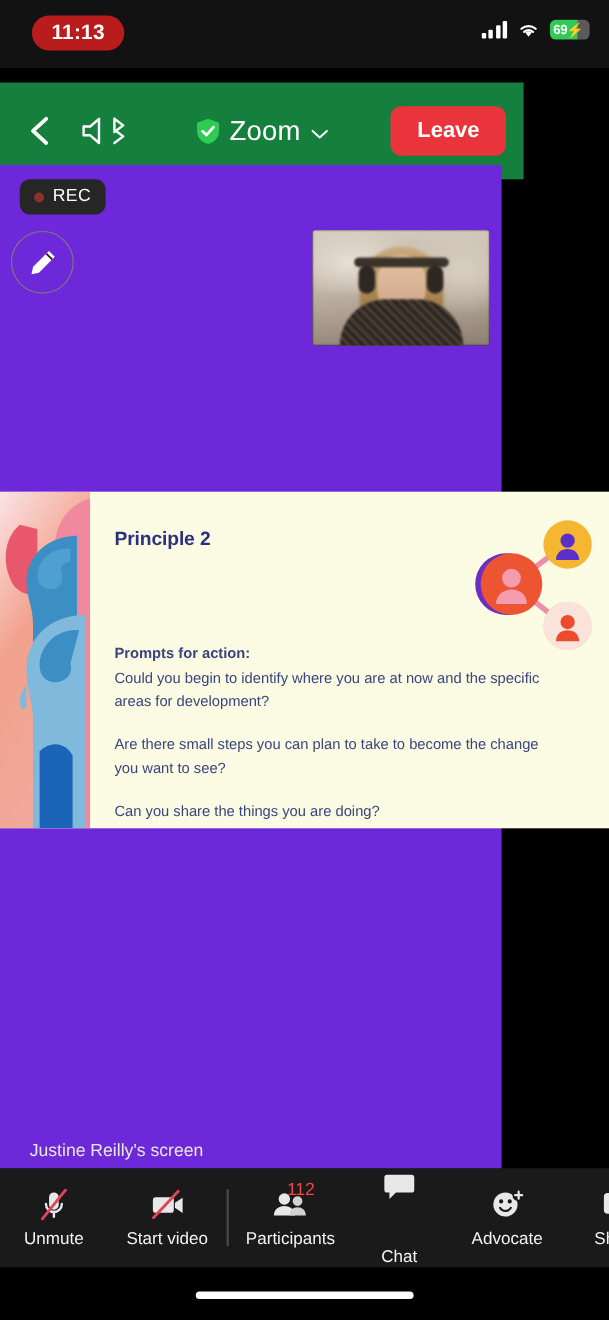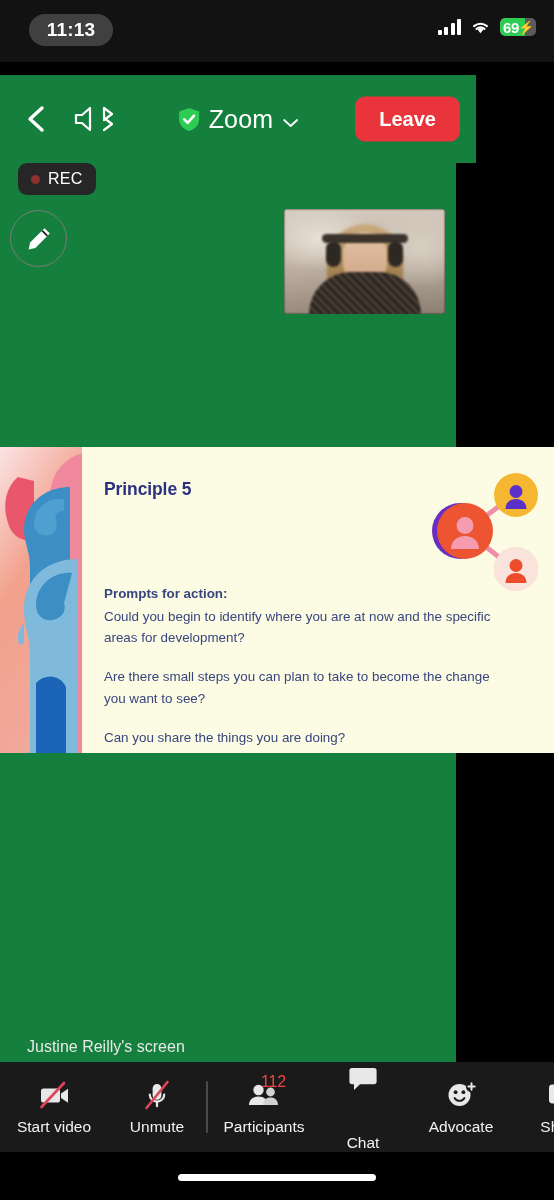--- a/index.html
+++ b/index.html
@@ -13,21 +13,21 @@
   .phone { position:relative; width:554px; height:1200px; background:#000; }
 
   
   .statusbar {
     position:absolute; top:0; left:0; width:554px; height:62px;
     background:#121212;
   }
   .time-pill {
     position:absolute; left:29px; top:14px;
     width:84px; height:32px; border-radius:16px;
-    background:#404040;
+    background:#b91c1c;
     color:#fff; font-size:19px; font-weight:600;
     display:flex; align-items:center; justify-content:center;
     letter-spacing:.2px;
   }
   .status-right {
     position:absolute; right:18px; top:18px;
     display:flex; align-items:center; gap:9px;
   }
   .sig { display:flex; align-items:flex-end; gap:2.5px; height:16px; }
   .sig i { display:block; width:4px; background:#fff; border-radius:1px; }
@@ -40,21 +40,21 @@
     position:relative; width:36px; height:18px;
     border-radius:5px; background:#5a5a5a; overflow:hidden;
     display:flex; align-items:center;
   }
   .batt-fill {
     position:absolute; left:0; top:0; bottom:0; width:69%;
     background:#2ECC54; border-radius:5px 0 0 5px;
   }
   .batt-num {
     position:relative; z-index:2; color:#fff;
-    font-size:15px; font-weight:700; padding-left:3px;
+    font-size:12px; font-weight:700; padding-left:3px;
     letter-spacing:-.3px;
   }
   .batt-bolt {
     position:relative; z-index:2; color:#fff; font-size:13px;
     margin-left:-1px; line-height:1;
   }
 
   
   .navbar {
     position:absolute; top:75px; left:0; width:476px; height:88px;
@@ -72,21 +72,21 @@
   .chev-d { width:16px; height:10px; flex:none; margin-left:1px; }
   .leave-btn {
     position:absolute; right:16px; top:50%; transform:translateY(-50%);
     background:#E8343A; color:#fff;
     font-size:20px; font-weight:700;
     padding:11px 24px; border-radius:10px; border:none;
     cursor:pointer; font-family:inherit;
   }
 
   
-  .stage { position:absolute; top:150px; left:0; width:456px; height:920px; background:#15803d;padding-left:20px; }
+  .stage { position:absolute; top:150px; left:0; width:456px; height:920px; background:#6d28d9;padding-left:20px; }
 
   .rec-badge {
     position:absolute; left:18px; top:13px;
     background:#262626; border-radius:9px;
     height:32px; padding:0 13px;
     display:flex; align-items:center; gap:8px;
     cursor:pointer;
   }
   .rec-dot { width:9px; height:9px; border-radius:50%; background:#8E3030; }
   .rec-label { color:#fff; font-size:16px; font-weight:500; letter-spacing:.3px; }
@@ -310,21 +310,21 @@
 
           <path d="M78 112 C44 112 24 134 24 162 C24 180 30 190 30 208 L30 306 L78 306 Z" fill="#7FB9DC"></path>
           <path d="M72 126 C52 124 36 140 36 158 C36 170 46 176 56 172 C64 169 66 162 64 156 Z" fill="#3B8FC4"></path>
           <path d="M36 236 C46 226 60 228 66 240 L66 306 L36 306 Z" fill="#1B64B8"></path>
           <path d="M24 176 C18 182 16 192 20 198 L24 196 Z" fill="#7FB9DC"></path>
         </svg>
       </div>
 
       <div class="slide-body">
         <div class="slide-title">
-          <div>Principle 5</div>
+          <div>Principle 2</div>
         </div>
 
         <div class="prompts">
           <div class="p-head">Prompts for action:</div>
           <div class="p-text">Could you begin to identify where you are at now and the specific areas for development?</div>
           <div class="p-gap"></div>
           <div class="p-text">Are there small steps you can plan to take to become the change you want to see?</div>
           <div class="p-gap"></div>
           <div class="p-text">Can you share the things you are doing?</div>
         </div>
@@ -347,41 +347,41 @@
           <path d="M35 48 a8.5 8.5 0 1 1 0 17 a8.5 8.5 0 1 1 0 -17 M21 80 c0 -8 6.3 -13 14 -13 s14 5 14 13 z" fill="#F59CB0"></path>
         </svg>
       </div>
     </div>
 
     <div class="share-label">Justine Reilly's screen</div>
   </div>
 
   <div class="toolbar">
 
-    <div class="tb-item" style="width:108px;">
-      <span class="tb-icon">
-        <svg viewBox="0 0 38 32" width="38" height="32">
-          <rect x="6" y="9.5" width="19" height="14" rx="2.6" fill="#e8e8e8"></rect>
-          <path d="M26 14.5 L33 9.8 v14 L26 19 Z" fill="#e8e8e8"></path>
-          <path d="M6.5 28 L29 4" stroke="#E0445A" stroke-width="2.6" stroke-linecap="round"></path>
-        </svg>
-      </span>
-      <span class="tb-label">Start video</span>
-    </div>
-
     <div class="tb-item" style="width:98px;">
       <span class="tb-icon">
         <svg viewBox="0 0 38 32" width="38" height="32">
           <path d="M19 5 a4.4 4.4 0 0 1 4.4 4.4 v7 a4.4 4.4 0 0 1 -8.8 0 v-7 A4.4 4.4 0 0 1 19 5 Z" fill="#e8e8e8"></path>
           <path d="M11.8 15.5 a7.2 7.2 0 0 0 14.4 0" stroke="#e8e8e8" stroke-width="2.2" fill="none" stroke-linecap="round"></path>
           <path d="M19 22.8 v4.4" stroke="#e8e8e8" stroke-width="2.2" stroke-linecap="round"></path>
           <path d="M8.5 29 L29.5 3" stroke="#E0445A" stroke-width="2.6" stroke-linecap="round"></path>
         </svg>
       </span>
       <span class="tb-label">Unmute</span>
+    </div>
+
+    <div class="tb-item" style="width:108px;">
+      <span class="tb-icon">
+        <svg viewBox="0 0 38 32" width="38" height="32">
+          <rect x="6" y="9.5" width="19" height="14" rx="2.6" fill="#e8e8e8"></rect>
+          <path d="M26 14.5 L33 9.8 v14 L26 19 Z" fill="#e8e8e8"></path>
+          <path d="M6.5 28 L29 4" stroke="#E0445A" stroke-width="2.6" stroke-linecap="round"></path>
+        </svg>
+      </span>
+      <span class="tb-label">Start video</span>
     </div>
 
     <div class="tb-divider"></div>
 
     <div class="tb-item" style="width:112px;">
       <span class="tb-icon">
         <svg viewBox="0 0 38 32" width="38" height="32">
           <circle cx="13.5" cy="11" r="5.2" fill="#e8e8e8"></circle>
           <path d="M4 26 c0 -5.4 4.2 -8.6 9.5 -8.6 s9.5 3.2 9.5 8.6 z" fill="#e8e8e8"></path>
           <circle cx="25.5" cy="13" r="4.4" fill="#d2d2d2"></circle>

